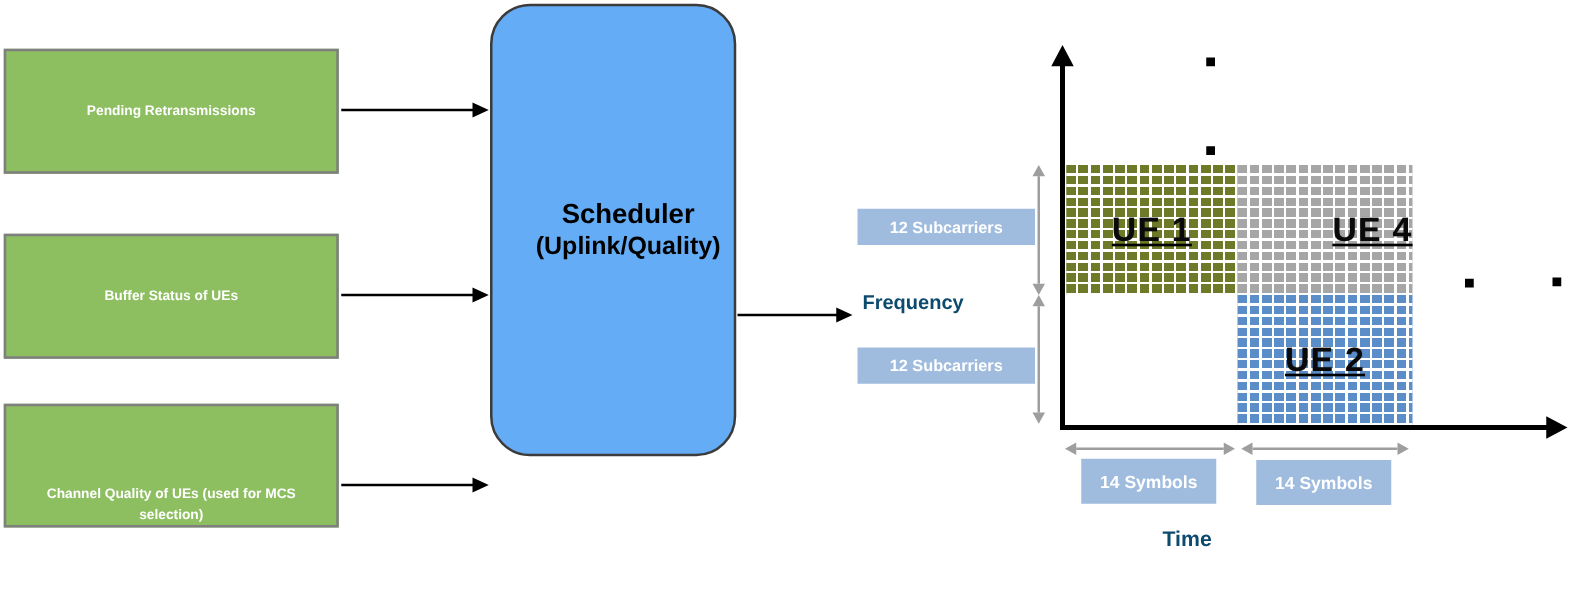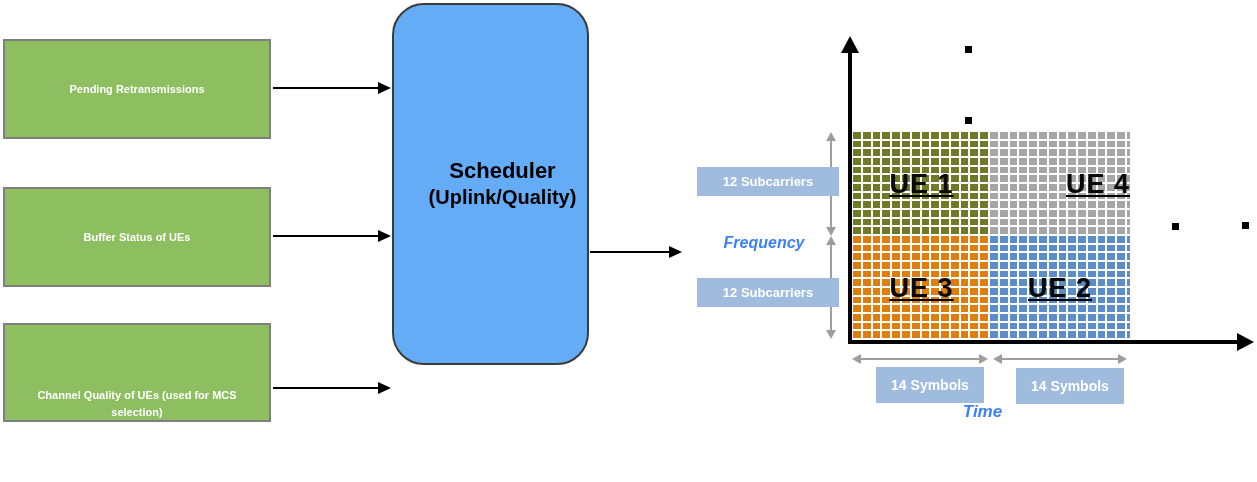--- a/index.html
+++ b/index.html
@@ -101,34 +101,33 @@
     border-top:5px solid transparent; border-bottom:5px solid transparent;
     border-left:9px solid var(--measure-arrow,#9E9E9E);
   }
   #hmeasure-left  { left:861px;  top:358px; width:118px; }
   #hmeasure-right { left:1002px; top:358px; width:116px; }
 
   
   .measure-chip {
     position:absolute; background:var(--chip-fill,#9FBCDF);
     display:flex; align-items:center; justify-content:center;
-    color:#ffffff; font-weight:bold;margin-left:11px;
+    color:#ffffff; font-weight:bold;
   }
   #sub-chip-1 { left:686px; top:167px; width:142px; height:29px; font-size:13px; }
   #sub-chip-2 { left:686px; top:278px; width:142px; height:29px; font-size:13px; }
   #sym-chip-1 { left:865px;  top:367px; width:108px; height:36px; font-size:14px; }
   #sym-chip-2 { left:1005px; top:368px; width:108px; height:36px; font-size:14px; }
 
   
   .axis-label {
-    position:absolute; color:#3b82f6; font-weight:bold; font-style:italic;
-    text-align:center;
+    position:absolute; color:#0c4a6e; font-weight:bold; 
   }
   #freq-label { left:690px; top:234px; width:148px; font-size:16px; }
-  #time-label { left:930px; top:402px; width:105px; font-size:17px; }
+  #time-label { left:930px; top:422px; width:105px; font-size:17px; }
 
   
   .dot { position:absolute; width:7px; height:7px; background:#000; }
   #dot-v1 { left:965px;  top:46px;  }
   #dot-v2 { left:965px;  top:117px; }
   #dot-h1 { left:1172px; top:223px; }
   #dot-h2 { left:1242px; top:222px; }
 </style>
 </head>
 <body>
@@ -164,23 +163,20 @@
   <div id="y-axis-head"></div>
   <div class="axis-line" id="x-axis-line"></div>
   <div id="x-axis-head"></div>
 
   <div class="quadrant" id="quad-tl" style="background-color: rgb(110, 122, 40);">
     <span class="ue-label">UE 1</span>
   </div>
   <div class="quadrant" id="quad-tr" style="background-color: rgb(166, 166, 166); justify-content: flex-end;">
     <span class="ue-label">UE 4</span>
   </div>
-  <div class="quadrant" id="quad-bl" style="background-color: rgb(222, 126, 15);">
-    <span class="ue-label">UE 3</span>
-  </div>
   <div class="quadrant" id="quad-br" style="background-color: rgb(91, 141, 201);">
     <span class="ue-label">UE 2</span>
   </div>
 
   <div class="vmeasure" id="vmeasure-top"></div>
   <div class="vmeasure" id="vmeasure-bottom"></div>
   <div class="hmeasure" id="hmeasure-left"></div>
   <div class="hmeasure" id="hmeasure-right"></div>
 
   <div class="measure-chip" id="sub-chip-1">

